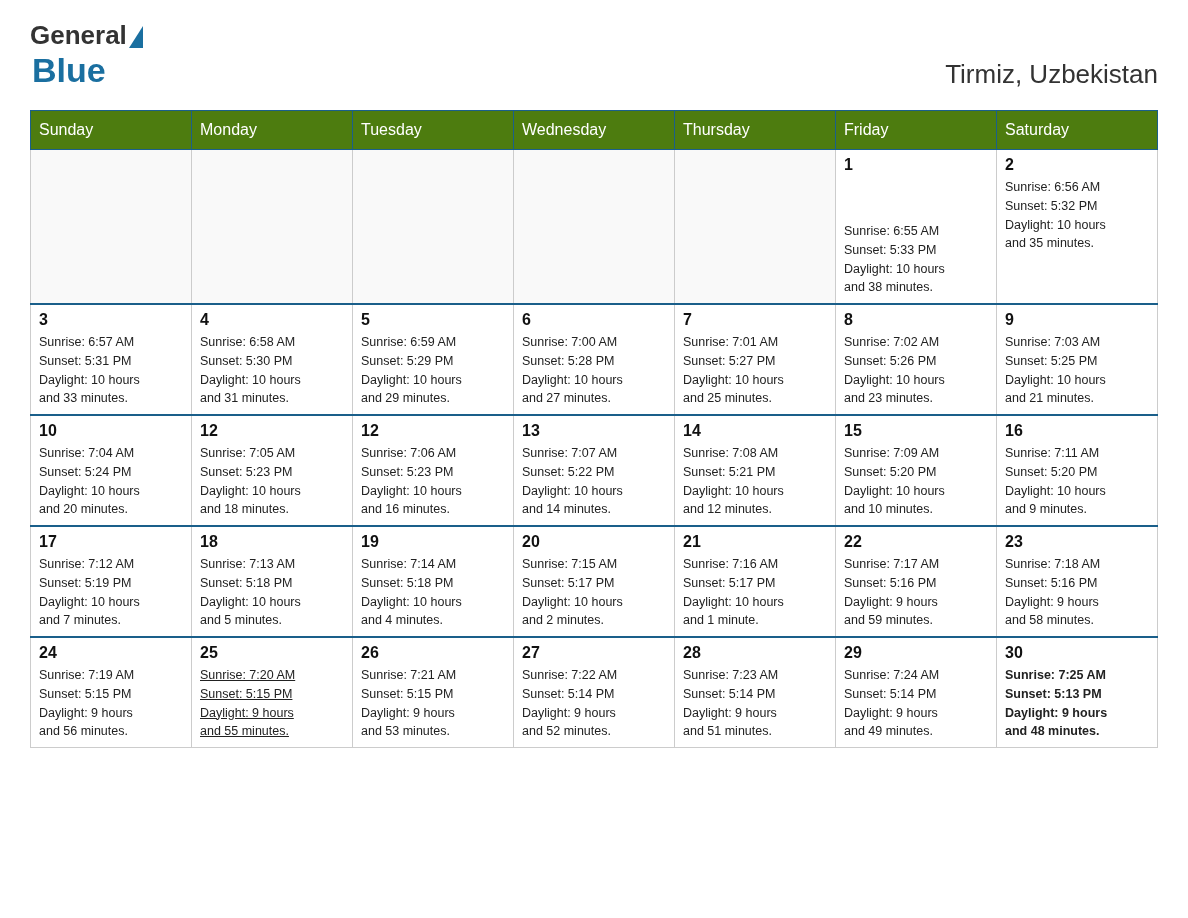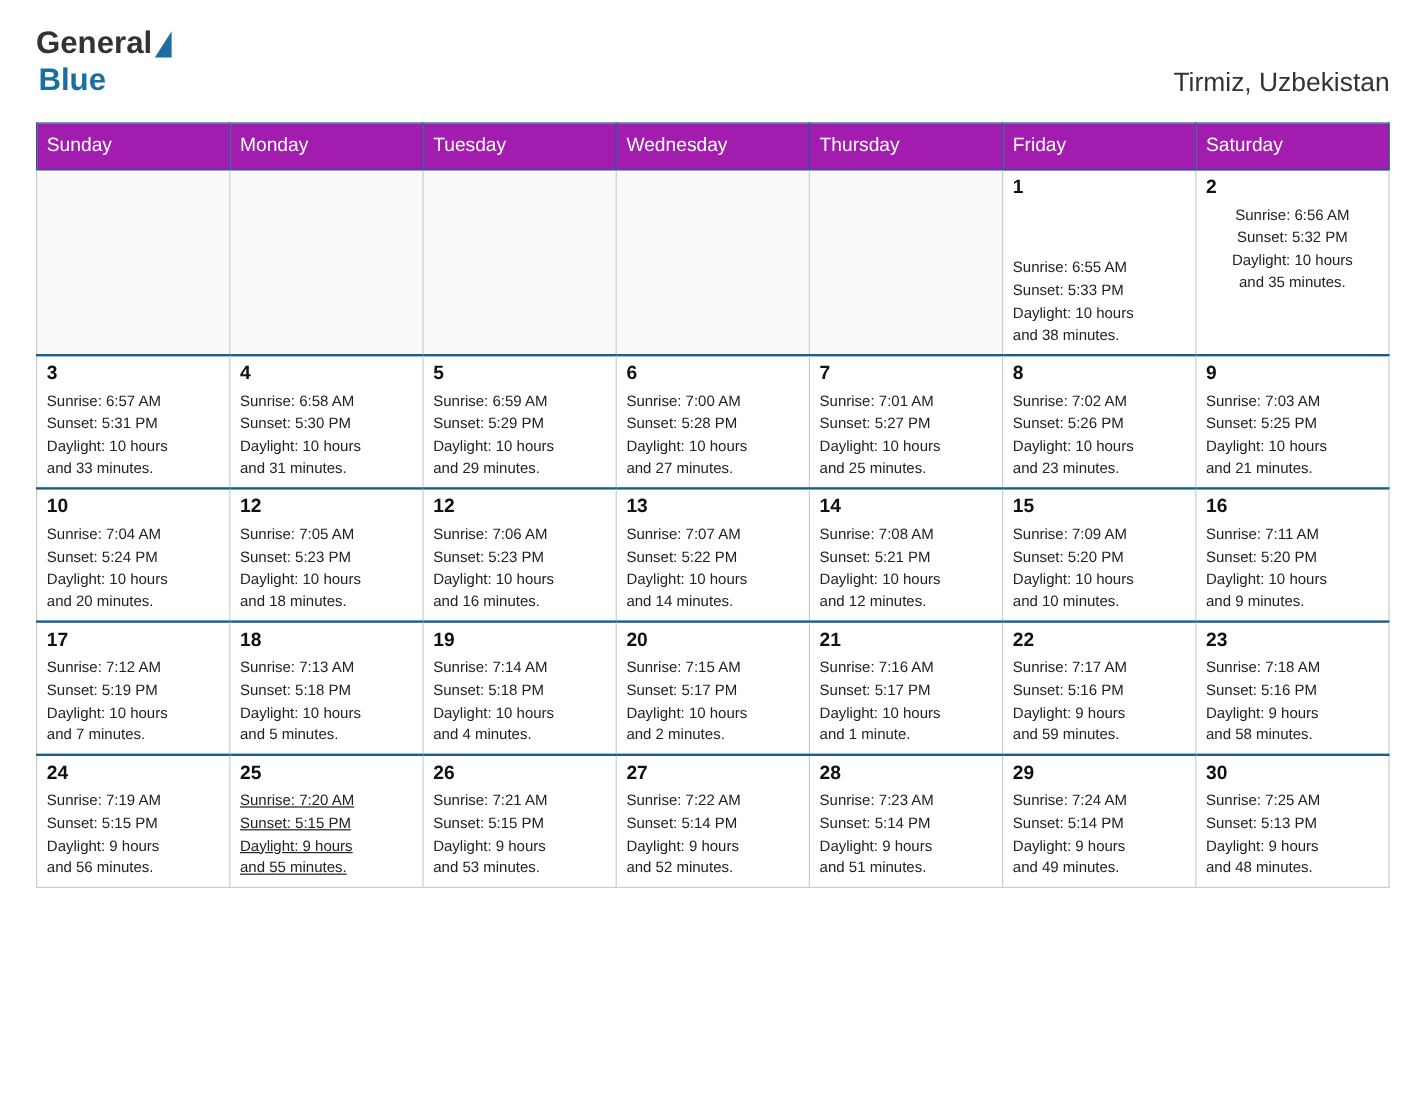--- a/index.html
+++ b/index.html
@@ -32,44 +32,44 @@
     }
     .logo-triangle {
       width: 0;
       height: 0;
       border-left: 14px solid transparent;
       border-bottom: 22px solid #1a6fa0;
       margin-left: 2px;
       margin-top: 2px;
     }
     .logo-blue {
-      font-size: 26px;
+      font-size: 34px;
       font-weight: bold;
       color: #1a6fa0;
       margin-left: 2px;
     }
     .title-area {
       text-align: right;
     }
     .month-title {
       font-size: 52px;
       font-weight: normal;
       color: #111;
     }
     .location-title {
-      font-size: 22px;
+      font-size: 26px;
       color: #333;
       margin-top: 1px;
     }
     .calendar {
       width: 100%;
       border-collapse: collapse;
     }
     .calendar th {
-      background-color: #a21caf;
+      background-color: #4d7c0f;
       color: #fff;
       font-size: 16px;
       font-weight: normal;
       padding: 10px 8px;
       text-align: left;
       border: 1px solid #1a5f8a;
     }
     .calendar td {
       border: 1px solid #ccc;
       vertical-align: top;
@@ -132,21 +132,21 @@
         <td class="empty-cell"></td>
         <td>
           <div class="day-number">1</div>
           <div class="day-info" style="white-space: pre-line; margin-top: 48px;">Sunrise: 6:55 AM
 Sunset: 5:33 PM
 Daylight: 10 hours
 and 38 minutes.</div>
         </td>
         <td>
           <div class="day-number">2</div>
-          <div class="day-info" style="white-space: pre-line; text-align: center;">Sunrise: 6:56 AM
+          <div class="day-info" style="white-space: pre-line;">Sunrise: 6:56 AM
 Sunset: 5:32 PM
 Daylight: 10 hours
 and 35 minutes.</div>
         </td>
       </tr>
       <tr class="week-row">
         <td>
           <div class="day-number">3</div>
           <div class="day-info" style="white-space: pre-line;">Sunrise: 6:57 AM
 Sunset: 5:31 PM
@@ -336,20 +336,20 @@
         </td>
         <td>
           <div class="day-number">29</div>
           <div class="day-info" style="white-space: pre-line;">Sunrise: 7:24 AM
 Sunset: 5:14 PM
 Daylight: 9 hours
 and 49 minutes.</div>
         </td>
         <td>
           <div class="day-number">30</div>
-          <div class="day-info" style="white-space: pre-line;">Sunrise: 7:25 AM
+          <div class="day-info" style="white-space: pre-line; font-weight: bold;">Sunrise: 7:25 AM
 Sunset: 5:13 PM
 Daylight: 9 hours
 and 48 minutes.</div>
         </td>
       </tr>
     </tbody>
 </table>
 
 </body></html>

